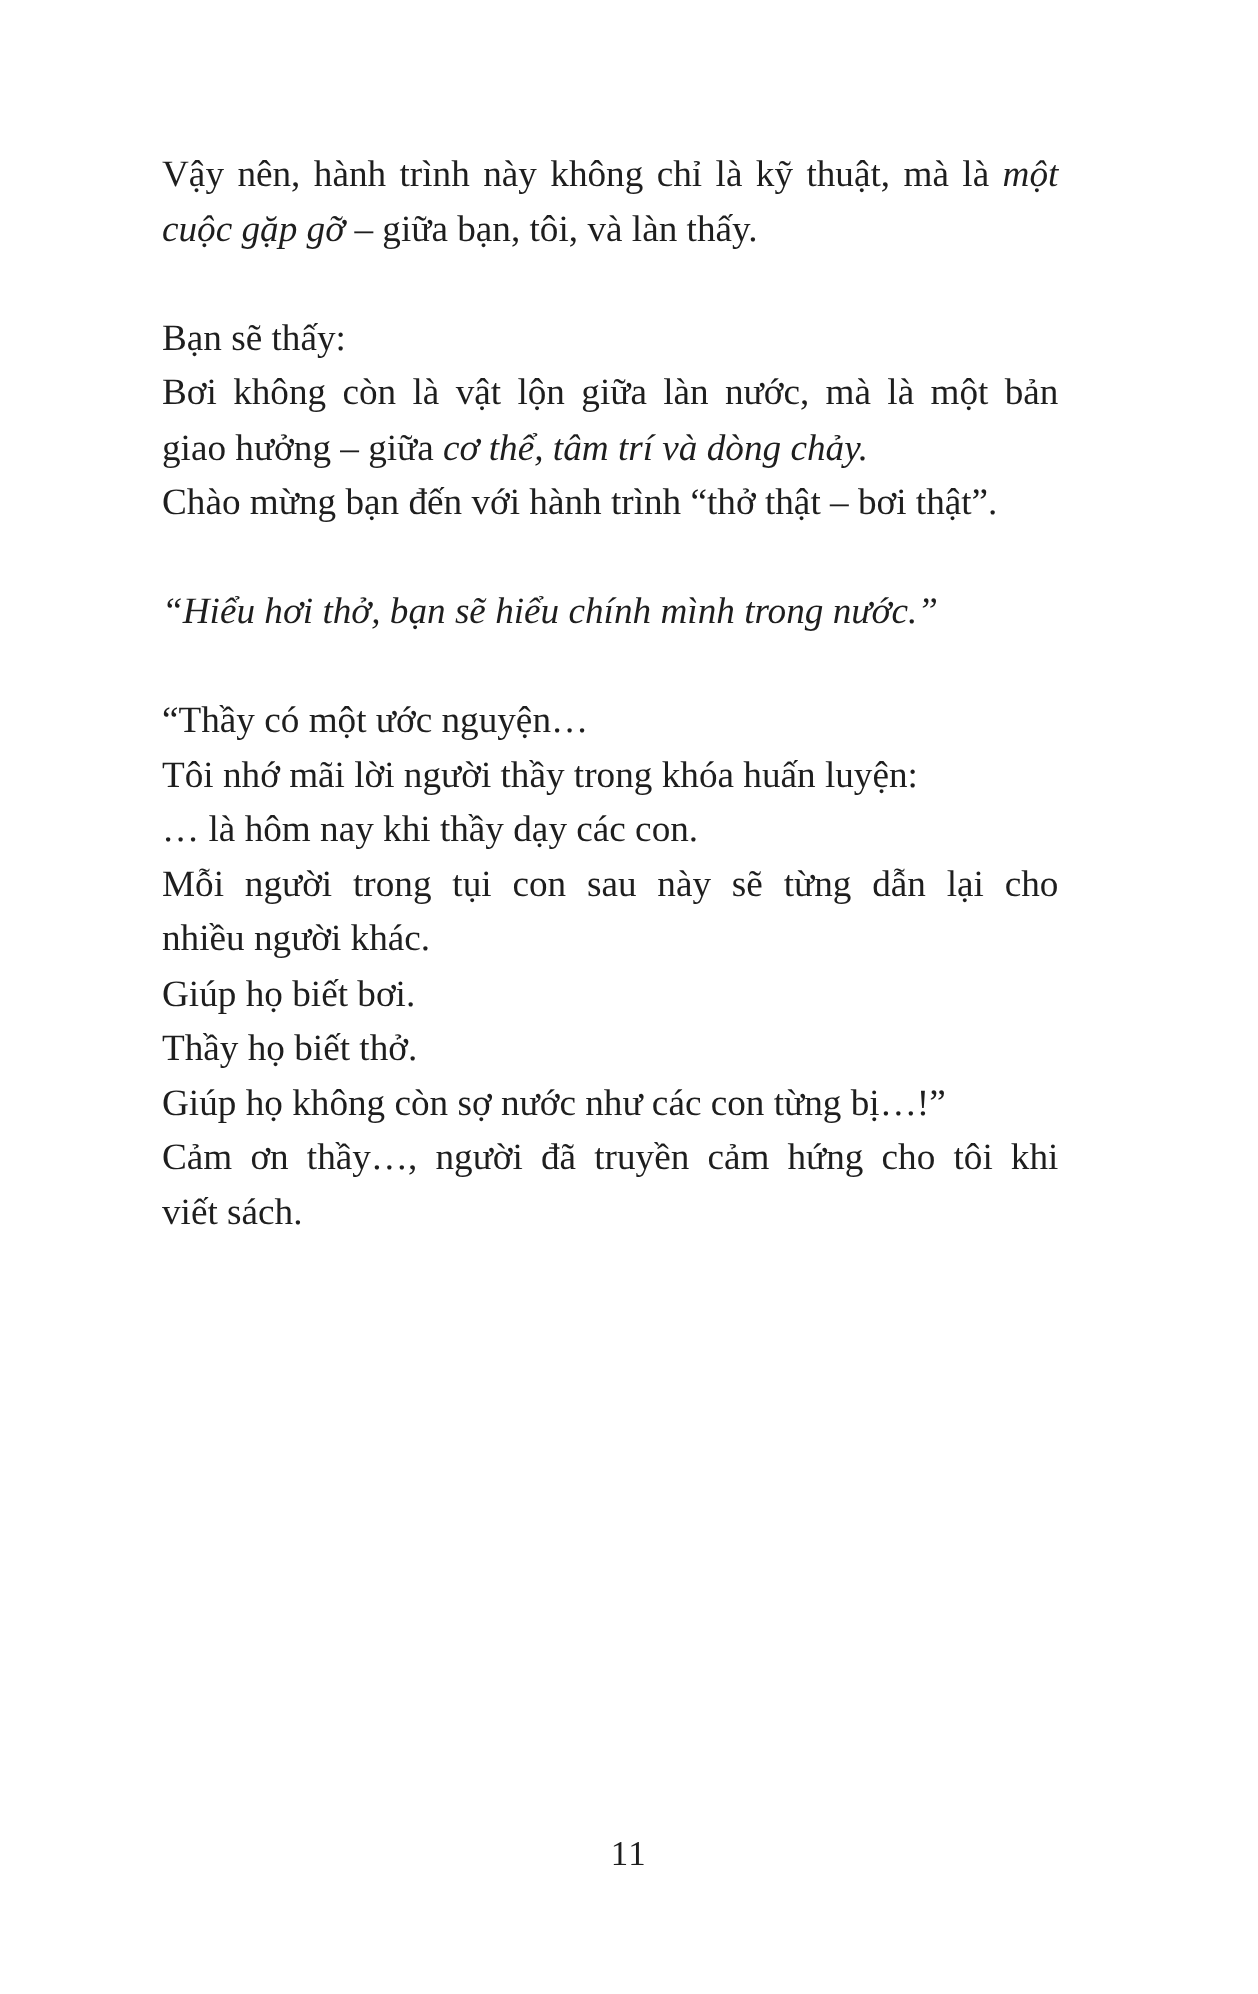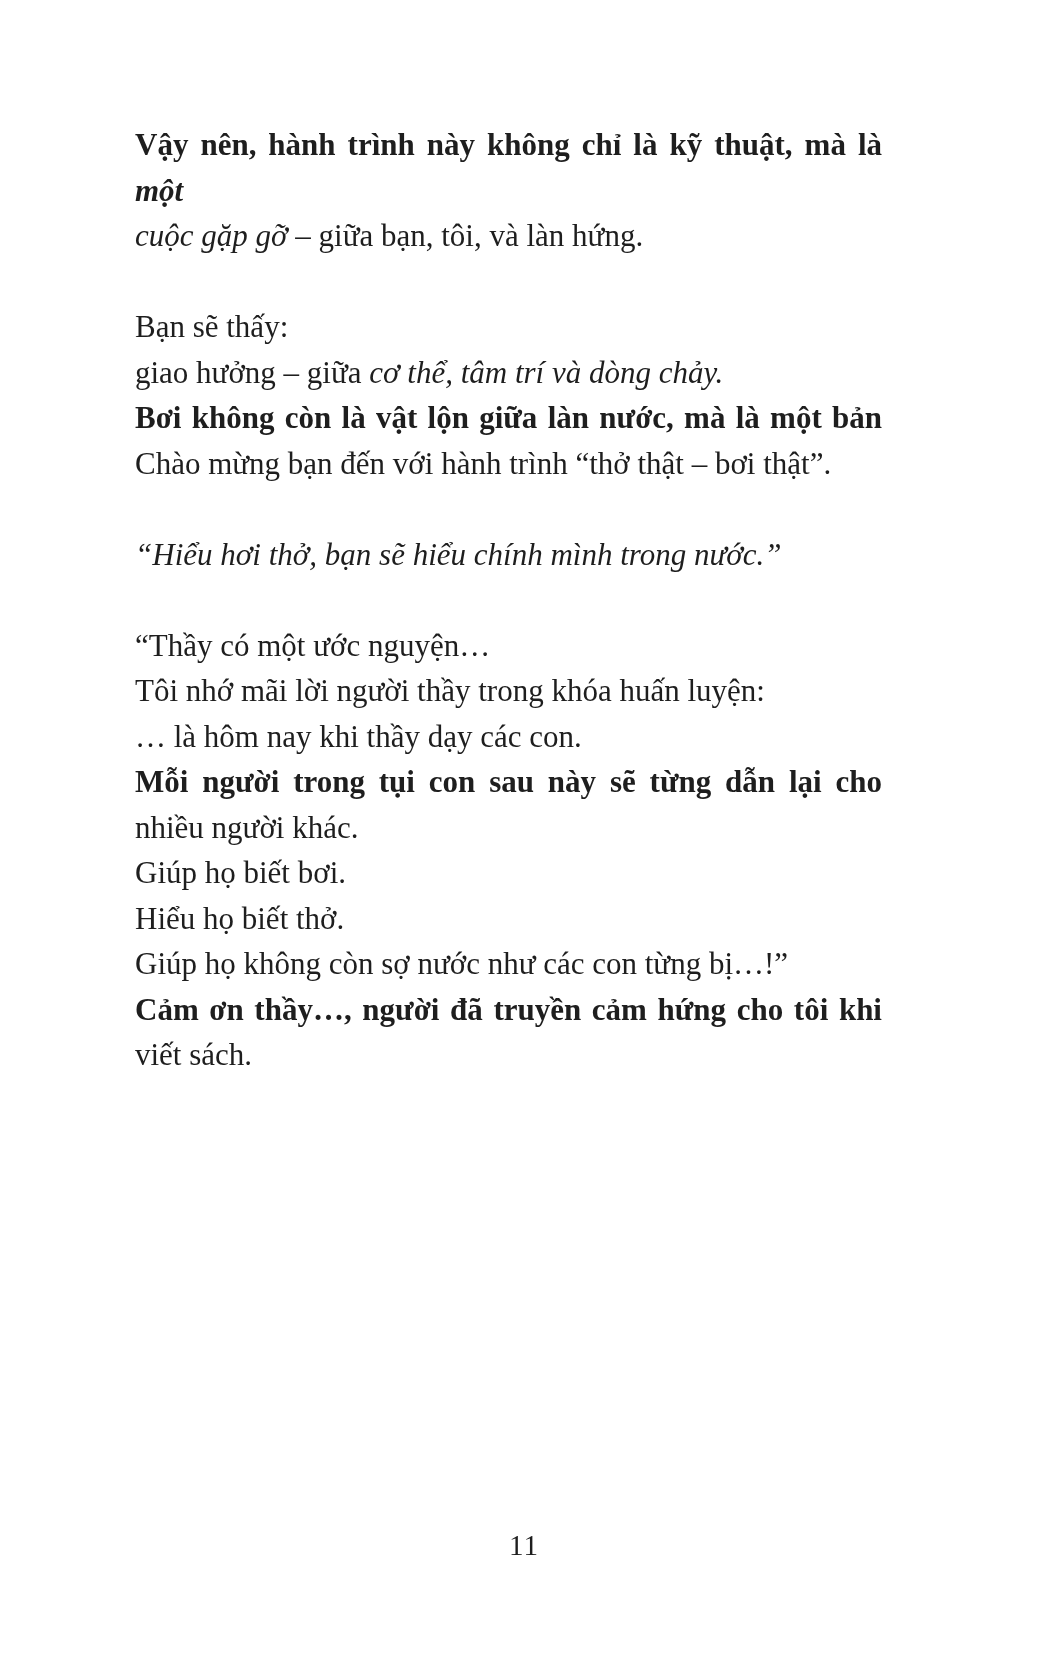--- a/index.html
+++ b/index.html
@@ -30,21 +30,20 @@
   .paragraph:last-child {
     margin-bottom: 0;
   }
   .line {
     white-space: nowrap;
   }
   .line.full {
     white-space: normal;
     text-align: justify;
     text-align-last: justify;
-    font-weight: bold;
   }
   .line em {
     font-style: italic;
     text-align: center;
   }
   .folio {
     position: absolute;
     top: 1528px;
     left: 0;
     width: 100%;
@@ -55,38 +54,38 @@
     color: #1e1e1e;
   }
 </style>
 </head>
 <body>
 
 <div class="page">
   <main class="text-column" id="text-column">
       <div class="paragraph">
         <div class="line full"><span>Vậy nên, hành trình này không chỉ là kỹ thuật, mà là </span><em>một</em></div>
-        <div class="line"><em>cuộc gặp gỡ</em><span> – giữa bạn, tôi, và làn hứng.</span></div>
+        <div class="line"><em>cuộc gặp gỡ</em><span> – giữa bạn, tôi, và làn thấy.</span></div>
       </div>
       <div class="paragraph">
         <div class="line"><span>Bạn sẽ thấy:</span></div>
+        <div class="line full"><span>Bơi không còn là vật lộn giữa làn nước, mà là một bản</span></div>
         <div class="line"><span>giao hưởng – giữa </span><em>cơ thể, tâm trí và dòng chảy.</em></div>
-        <div class="line full"><span>Bơi không còn là vật lộn giữa làn nước, mà là một bản</span></div>
         <div class="line"><span>Chào mừng bạn đến với hành trình “thở thật – bơi thật”.</span></div>
       </div>
       <div class="paragraph">
         <div class="line"><em>“Hiểu hơi thở, bạn sẽ hiểu chính mình trong nước.”</em></div>
       </div>
       <div class="paragraph">
         <div class="line"><span>“Thầy có một ước nguyện…</span></div>
         <div class="line"><span>Tôi nhớ mãi lời người thầy trong khóa huấn luyện:</span></div>
         <div class="line"><span>… là hôm nay khi thầy dạy các con.</span></div>
         <div class="line full"><span>Mỗi người trong tụi con sau này sẽ từng dẫn lại cho</span></div>
         <div class="line"><span>nhiều người khác.</span></div>
         <div class="line"><span>Giúp họ biết bơi.</span></div>
-        <div class="line"><span>Hiểu họ biết thở.</span></div>
+        <div class="line"><span>Thầy họ biết thở.</span></div>
         <div class="line"><span>Giúp họ không còn sợ nước như các con từng bị…!”</span></div>
         <div class="line full"><span>Cảm ơn thầy…, người đã truyền cảm hứng cho tôi khi</span></div>
         <div class="line"><span>viết sách.</span></div>
       </div>
     </main>
   <div class="folio">11</div>
 </div>
 
 </body></html>

